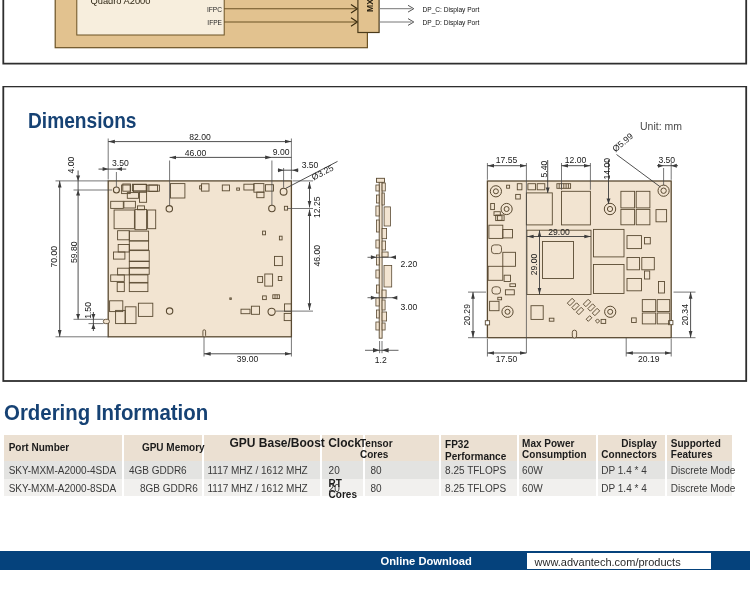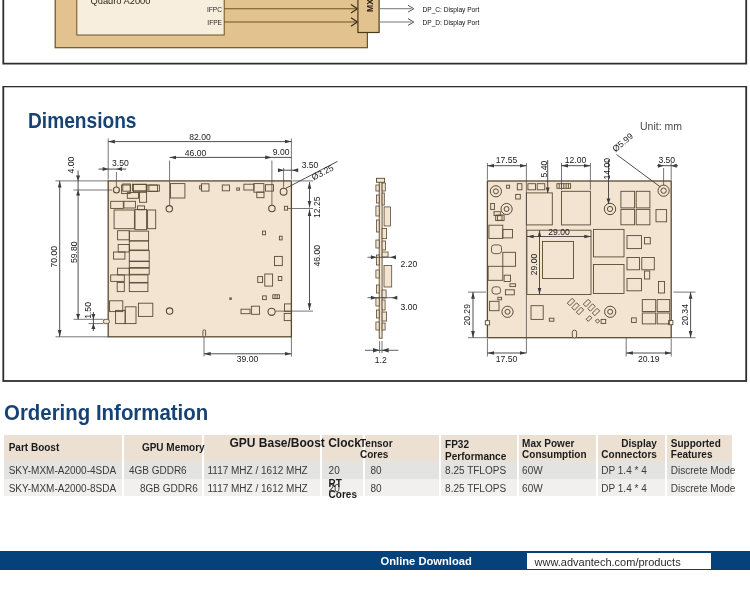--- a/index.html
+++ b/index.html
@@ -453,21 +453,21 @@
 
 <div class="abs" style="left:121.8px;top:434.5px;width:2.2px;height:61.4px;background:#fff;"></div>
 <div class="abs" style="left:202.2px;top:434.5px;width:2.2px;height:61.4px;background:#fff;"></div>
 <div class="abs" style="left:319.5px;top:434.5px;width:2.2px;height:61.4px;background:#fff;"></div>
 <div class="abs" style="left:363.2px;top:434.5px;width:2.2px;height:61.4px;background:#fff;"></div>
 <div class="abs" style="left:438.7px;top:434.5px;width:2.2px;height:61.4px;background:#fff;"></div>
 <div class="abs" style="left:516.5px;top:434.5px;width:2.2px;height:61.4px;background:#fff;"></div>
 <div class="abs" style="left:595.5px;top:434.5px;width:2.2px;height:61.4px;background:#fff;"></div>
 <div class="abs" style="left:664.5px;top:434.5px;width:2.2px;height:61.4px;background:#fff;"></div>
 
-<div class="abs" style="left:8.7px;top:442px;font-size:10px;font-weight:bold;color:#1b1b1b;">Part Boost</div>
+<div class="abs" style="left:8.7px;top:442px;font-size:10px;font-weight:bold;color:#1b1b1b;">Port Number</div>
 
 <div class="abs" style="left:128.9px;top:442px;font-size:10px;font-weight:bold;color:#1b1b1b;margin-left:13px;">GPU Memory</div>
 
 <div class="abs" style="left:207.5px;top:436px;font-size:12px;font-weight:bold;color:#1b1b1b;margin-left:22px;">GPU Base/Boost Clock</div>
 
 <div class="abs" style="left:328.6px;top:439px;font-size:10px;line-height:10.7px;font-weight:bold;color:#1b1b1b;margin-top:40px;">RT<br>Cores</div>
 
 <div class="abs" style="left:360px;top:439px;font-size:10px;line-height:10.7px;font-weight:bold;color:#1b1b1b;">Tensor<br>Cores</div>
 
 <div class="abs" style="left:445.1px;top:439px;font-size:10px;line-height:12px;font-weight:bold;color:#1b1b1b;">FP32<br>Performance</div>

